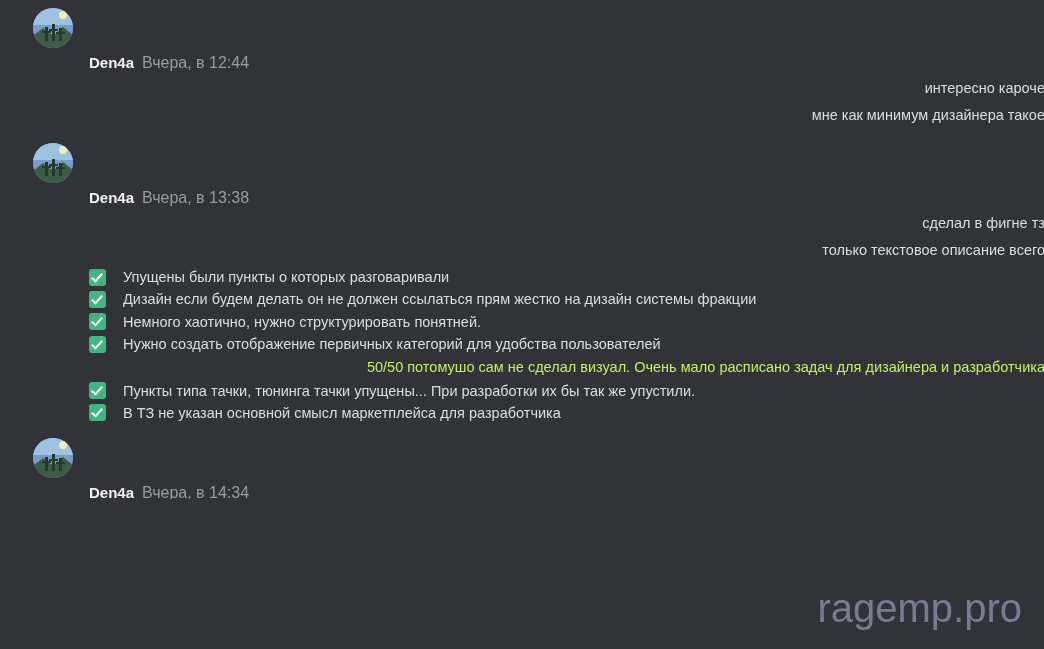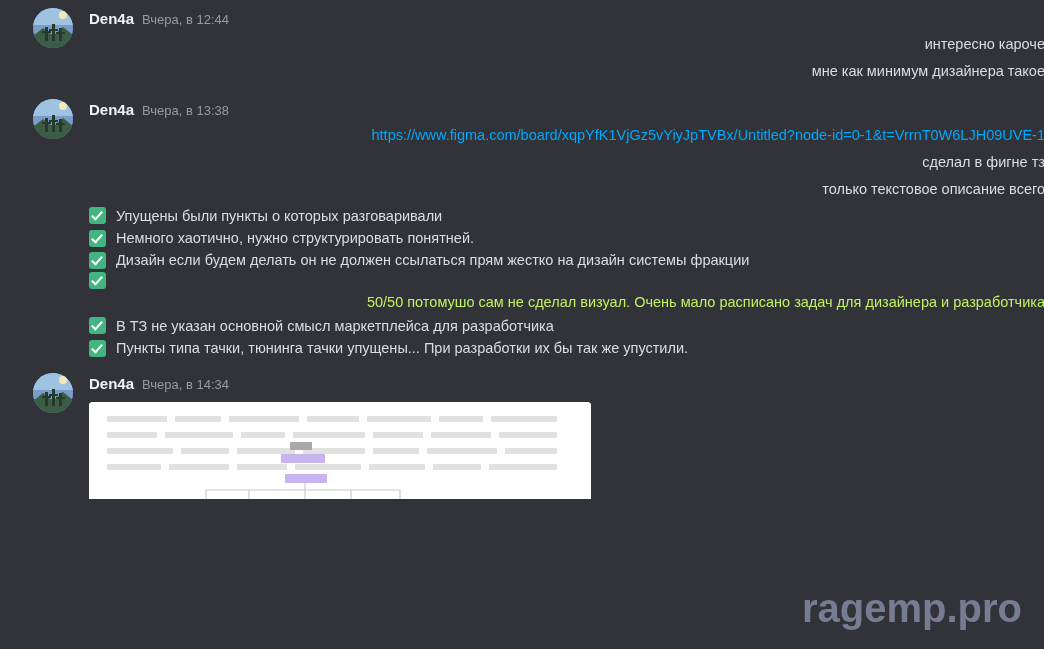--- a/index.html
+++ b/index.html
@@ -46,22 +46,23 @@
     gap: 8px;
     margin-bottom: 2px;
     line-height: 1.25;
   }
   .author {
     font-size: 15px;
     font-weight: bold;
     color: #f2f3f5;
   }
   .timestamp {
-    font-size: 13px;
+    font-size: 16px;
     color: #949ba4;
+    margin-top: 43px;
   }
   .line {
     font-size: 14.5px;
     line-height: 1.45;
     color: #dbdee1;
     padding: 3px 0;
     white-space: pre-wrap;
   }
   .link {
     color: #00a8fc;
@@ -71,21 +72,21 @@
     display: inline-block;
     padding: 3px 0;
     cursor: pointer;
   }
   .checklist {
     margin: 2px 0 0 0;
   }
   .check-row {
     display: flex;
     align-items: center;
-    gap: 10px;
+    gap: 17px;
     padding: 1px 0;
     line-height: 1.4;
   }
   .check-row .txt {
     font-size: 14.5px;
     color: #dbdee1;
   }
   .check-box {
     width: 17px;
     height: 17px;
@@ -119,21 +120,21 @@
     border-radius: 4px;
     overflow: hidden;
     position: relative;
     cursor: pointer;
   }
   .watermark {
     position: absolute;
     right: 22px;
     bottom: 18px;
     font-size: 40px;
-    font-weight: bold;
+    font-weight: normal;
     color: #8d96b2;
     opacity: 0.75;
     letter-spacing: 0px;
     font-family: "Liberation Sans", sans-serif;
   }
 </style>
 </head>
 <body>
 
 <div class="chat">
@@ -179,48 +180,48 @@
           <rect x="16" y="21" width="9" height="2"></rect>
           <rect x="26" y="20" width="3" height="13"></rect>
           <rect x="23" y="24" width="9" height="2"></rect>
         </g>
       </svg>
     </div>
     <div class="msg-header">
       <span class="author">Den4a</span>
       <span class="timestamp">Вчера, в 13:38</span>
     </div>
-    <div><a class="link" href="#">https://www.figma.com/board/xqpYfK1VjGz5vYiyJpTVBx/Untitled?node-id=0-1&amp;t=VrrnT0W6LJH09UVE-1</a></div>
     <div class="line">сделал в фигне тз</div>
     <div class="line">только текстовое описание всего</div>
 
     <div class="checklist">
       <div class="check-row">
         <span class="check-box"></span>
         <span class="txt">Упущены были пункты о которых разговаривали</span>
       </div>
       <div class="check-row">
         <span class="check-box"></span>
+        <span class="txt">Дизайн если будем делать он не должен ссылаться прям жестко на дизайн системы фракции</span>
+      </div>
+      <div class="check-row">
+        <span class="check-box"></span>
         <span class="txt">Немного хаотично, нужно структурировать понятней.</span>
       </div>
       <div class="check-row">
         <span class="check-box"></span>
-        <span class="txt">Дизайн если будем делать он не должен ссылаться прям жестко на дизайн системы фракции</span>
-      </div>
-      <div class="check-row">
-        <span class="check-box"></span>
+        <span class="txt">Нужно создать отображение первичных категорий для удобства пользователей</span>
       </div>
       <div class="plain-row">50/50 потомушо сам не сделал визуал. Очень мало расписано задач для дизайнера и разработчика</div>
       <div class="check-row">
         <span class="check-box"></span>
+        <span class="txt">Пункты типа тачки, тюнинга тачки упущены... При разработки их бы так же упустили.</span>
+      </div>
+      <div class="check-row">
+        <span class="check-box"></span>
         <span class="txt">В ТЗ не указан основной смысл маркетплейса для разработчика</span>
-      </div>
-      <div class="check-row">
-        <span class="check-box"></span>
-        <span class="txt">Пункты типа тачки, тюнинга тачки упущены... При разработки их бы так же упустили.</span>
       </div>
     </div>
   </div>
 
   <div class="msg-group">
     <div class="avatar">
       <svg width="40" height="40" viewBox="0 0 40 40" aria-hidden="true">
         <rect width="40" height="40" fill="#7a9cc6"></rect>
         <rect y="0" width="40" height="17" fill="#9ec3e0"></rect>
         <circle cx="30" cy="7" r="4" fill="#f5e9b8"></circle>

